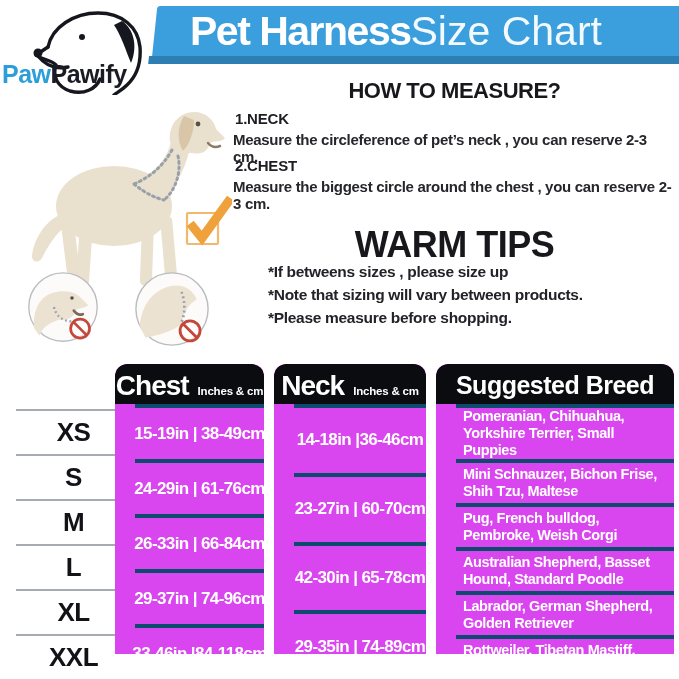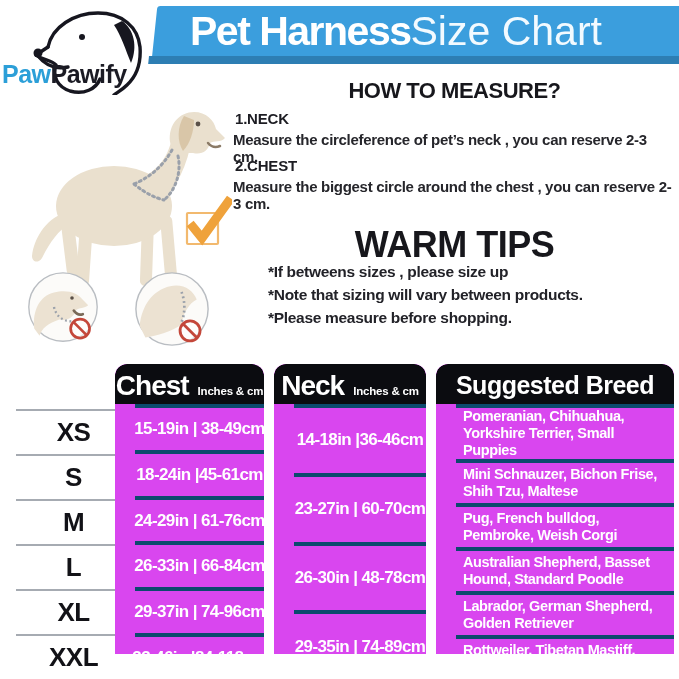--- a/index.html
+++ b/index.html
@@ -159,37 +159,36 @@
     <div class="size-cell">XXL</div>
   </div>
 
   <div class="col-card col-chest">
     <div class="col-head">
       <span class="col-title">Chest</span>
       <span class="col-sub">Inches &amp; cm</span>
     </div>
     <div class="col-body">
       <div class="cell cell-measure">15-19in | 38-49cm</div>
-      <div class="cell cell-measure">18-24in |45-61cm</div>
       <div class="cell cell-measure">24-29in | 61-76cm</div>
       <div class="cell cell-measure">26-33in | 66-84cm</div>
       <div class="cell cell-measure">29-37in | 74-96cm</div>
       <div class="cell cell-measure">33-46in |84-118cm</div>
     </div>
   </div>
 
   <div class="col-card col-neck">
     <div class="col-head">
       <span class="col-title">Neck</span>
       <span class="col-sub">Inches &amp; cm</span>
     </div>
     <div class="col-body">
       <div class="cell cell-measure">14-18in |36-46cm</div>
       <div class="cell cell-measure">23-27in | 60-70cm</div>
-      <div class="cell cell-measure">26-30in | 48-78cm</div>
+      <div class="cell cell-measure">42-30in | 65-78cm</div>
       <div class="cell cell-measure">29-35in | 74-89cm</div>
     </div>
   </div>
 
   <div class="col-card col-breed">
     <div class="col-head">
       <span class="col-title-wide">Suggested Breed</span>
     </div>
     <div class="col-body">
       <div class="cell cell-breed">Pomeranian,  Chihuahua, Yorkshire Terrier,  Small Puppies</div>

